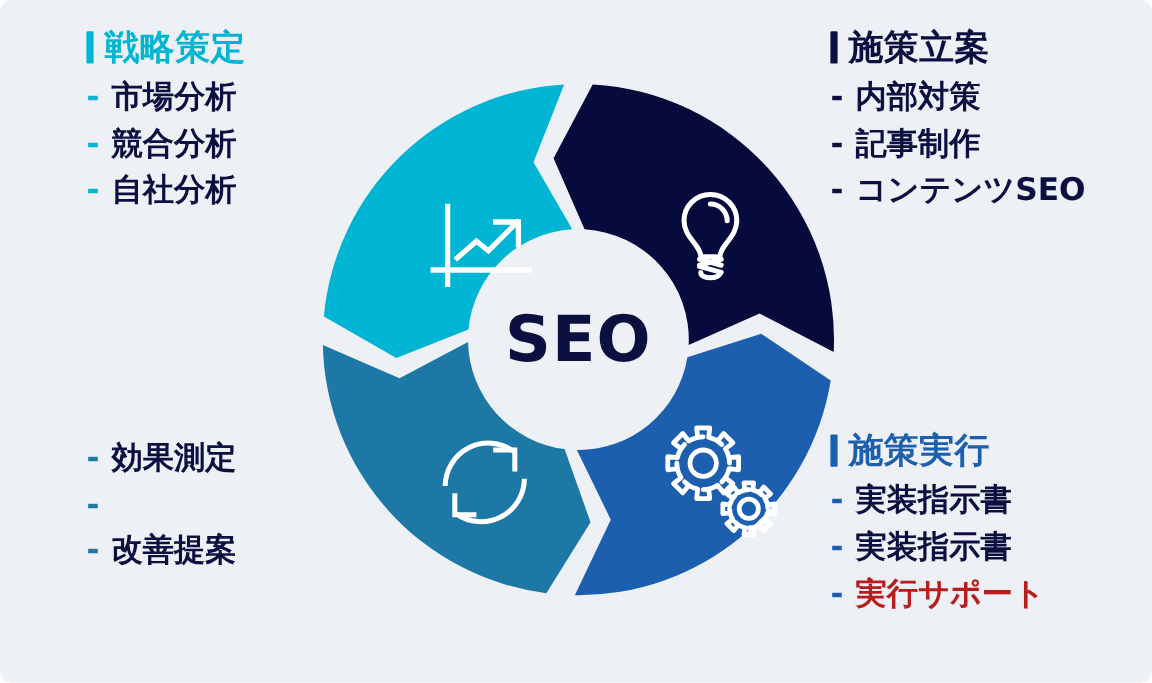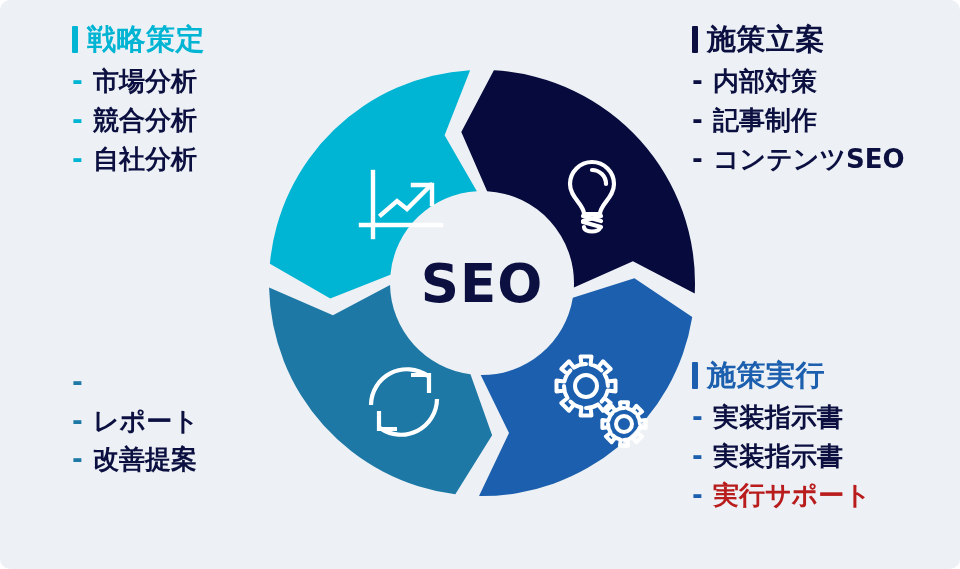--- a/index.html
+++ b/index.html
@@ -129,24 +129,24 @@
     </div>
     <div class="item">
       <span class="item-dash" style="color: rgb(12, 16, 64);">-</span>
       <span class="item-label" style="color: rgb(12, 16, 64);">コンテンツSEO</span>
     </div>
   </div>
 
   <div class="block block-bl">
     <div class="item">
       <span class="item-dash" style="color: rgb(29, 120, 166);">-</span>
+      <span class="item-label" style="color: rgb(12, 16, 64);">効果測定</span>
     </div>
     <div class="item">
       <span class="item-dash" style="color: rgb(29, 120, 166);">-</span>
-      <span class="item-label" style="color: rgb(12, 16, 64);">レポート</span>
     </div>
     <div class="item">
       <span class="item-dash" style="color: rgb(29, 120, 166);">-</span>
       <span class="item-label" style="color: rgb(12, 16, 64);">改善提案</span>
     </div>
   </div>
 
   <div class="block block-br">
     <div class="block-title" style="color: rgb(27, 95, 174);">
       <span class="title-bar" style="background: rgb(27, 95, 174);"></span>

